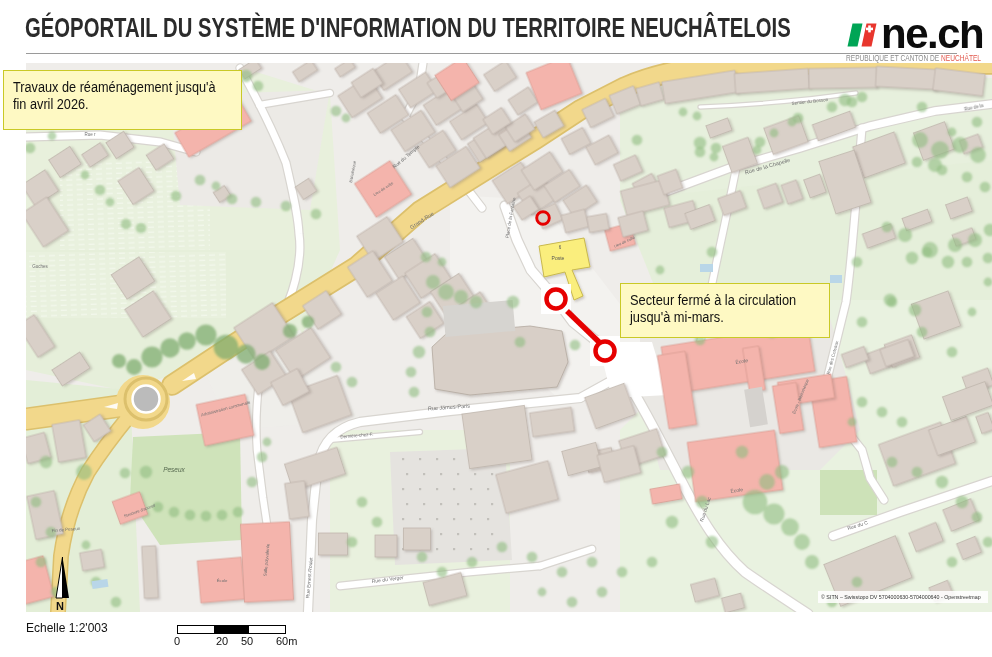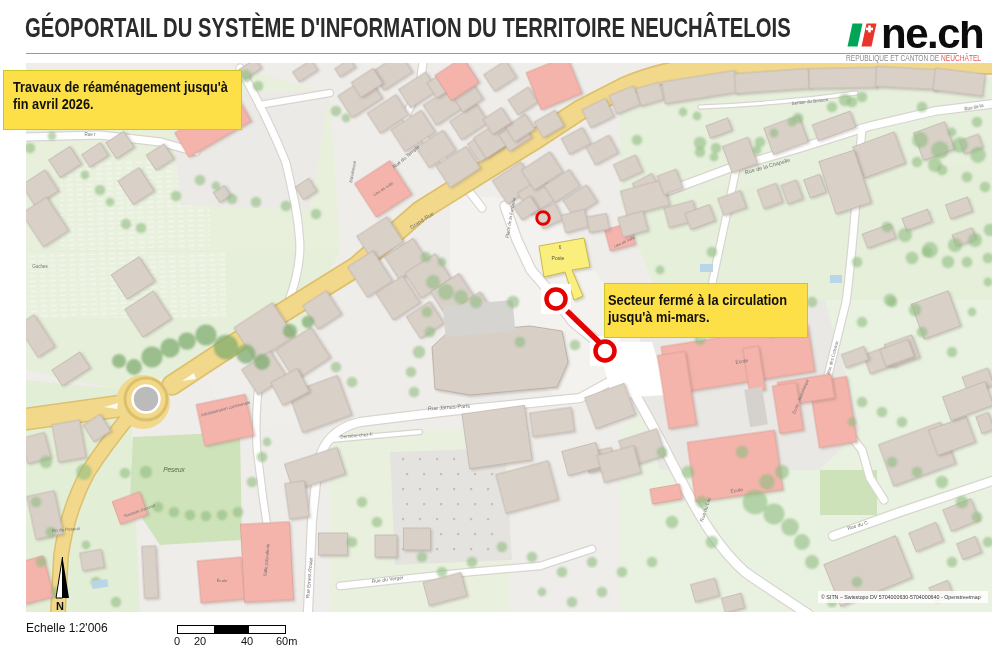--- a/index.html
+++ b/index.html
@@ -3,26 +3,26 @@
 <meta charset="utf-8">
 <style>
   html,body{margin:0;padding:0;}
   body{width:992px;height:657px;position:relative;background:#ffffff;
        font-family:"Liberation Sans", sans-serif;overflow:hidden;}
   #title{position:absolute;left:25px;top:12px;font-size:28px;font-weight:600;
          color:#2b2b2b;white-space:nowrap;transform:scaleX(.725);transform-origin:left top;}
   #sep{position:absolute;left:26px;top:53px;width:931px;height:1px;background:#9a9a9a;}
   #logo{position:absolute;left:845px;top:21px;width:147px;height:44px;}
   #mapwrap{position:absolute;left:26px;top:63px;width:966px;height:549px;}
-  .ann{position:absolute;background:#fde047;border:1px solid #c9c926;color:#111;
-       font-weight:bold;font-size:15.5px;line-height:17px;}
+  .ann{position:absolute;background:#fef9c3;border:1px solid #c9c926;color:#111;
+       font-weight:normal;font-size:15.5px;line-height:17px;}
   .ann div{white-space:nowrap;transform-origin:left top;}
   #ann1{left:3px;top:70px;width:228px;height:51px;padding:7px 0 0 9px;}
   #ann1 div{transform:scaleX(.82);}
-  #ann2{left:604px;top:283px;width:199px;height:46px;padding:7px 0 0 3px;}
+  #ann2{left:620px;top:283px;width:199px;height:46px;padding:7px 0 0 9px;}
   #ann2 div{transform:scaleX(.828);}
   #echelle{position:absolute;left:26px;top:621px;font-size:12px;color:#111;}
   #sbar{position:absolute;left:177px;top:625px;width:107px;height:7px;border:1.3px solid #000;background:#fff;}
   #sbar .b{position:absolute;left:33.3%;top:0;width:33.4%;height:100%;background:#000;}
   .slbl{position:absolute;top:635px;font-size:11px;color:#111;}
 </style>
 </head>
 <body>
 
 <div id="title">GÉOPORTAIL DU SYSTÈME D'INFORMATION DU TERRITOIRE NEUCHÂTELOIS</div>
@@ -1021,22 +1021,22 @@
 <div class="ann" id="ann1">
     <div>Travaux de réaménagement jusqu'à</div>
     <div>fin avril 2026.</div>
   </div>
 
 <div class="ann" id="ann2">
     <div>Secteur fermé à la circulation</div>
     <div>jusqu'à mi-mars.</div>
   </div>
 
-<div id="echelle">Echelle 1:2'006</div>
+<div id="echelle">Echelle 1:2'003</div>
 
 <div id="sbar">
     <div class="b"></div>
   </div>
 
 <div class="slbl" style="left:174px;">0</div>
-<div class="slbl" style="left:194px;">20</div>
-<div class="slbl" style="left:241px;">40</div>
+<div class="slbl" style="left:216px;">20</div>
+<div class="slbl" style="left:241px;">50</div>
 <div class="slbl" style="left:276px;text-align:right;">60m</div>
 
 </body></html>

